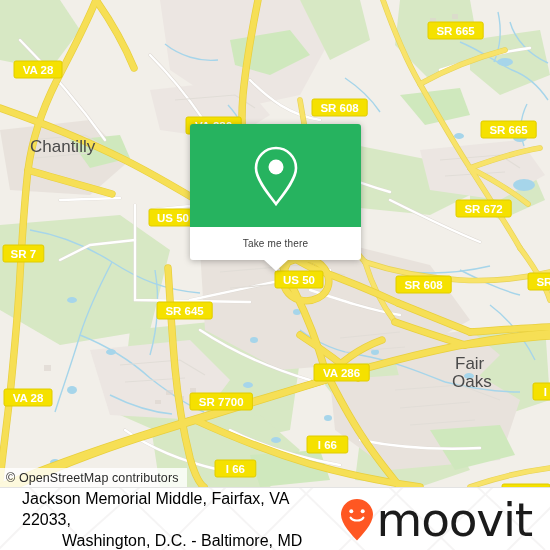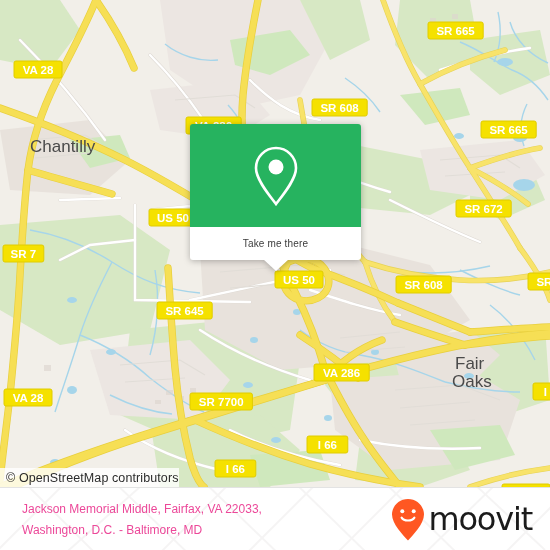--- a/index.html
+++ b/index.html
@@ -32,21 +32,21 @@
     overflow: hidden;
   }
   .map svg { display: block; }
 
   
   .attrib {
     position: absolute;
     left: 0;
     top: 468px;
     height: 19px;
-    padding: 0 0 0 6px;
+    padding: 0 8px 0 6px;
     display: flex;
     align-items: center;
     background: rgba(255,255,255,0.80);
     font-size: 12.5px;
     color: #2b2b2b;
     letter-spacing: 0.1px;
     white-space: nowrap;
     z-index: 6;
   }
 
@@ -114,35 +114,35 @@
     position: relative;
     width: 550px;
     height: 63px;
     display: flex;
     align-items: center;
     justify-content: space-between;
     padding: 0 18px 0 22px;
     box-sizing: border-box;
   }
   .footer-title {
-    font-size: 12px;
+    font-size: 16px;
     line-height: 21px;
-    color: #ec4899;
+    color: #000000;
     max-width: 380px;
   }
-  .footer-title .l2 { display: block; }
+  .footer-title .l2 { display: block; margin-left: 40px; }
   .brand {
     display: flex;
     align-items: center;
     gap: 4px;
     flex: 0 0 auto;
   }
   .brand-mark svg { display: block; }
   .brand-text {
-    font-size: 32px;
+    font-size: 47px;
     font-weight: 400;
     color: #1b1b1b;
     letter-spacing: -1.2px;
     line-height: 35px;
     font-family: "DejaVu Sans", sans-serif;
   }
 </style>
 </head>
 <body>
 

